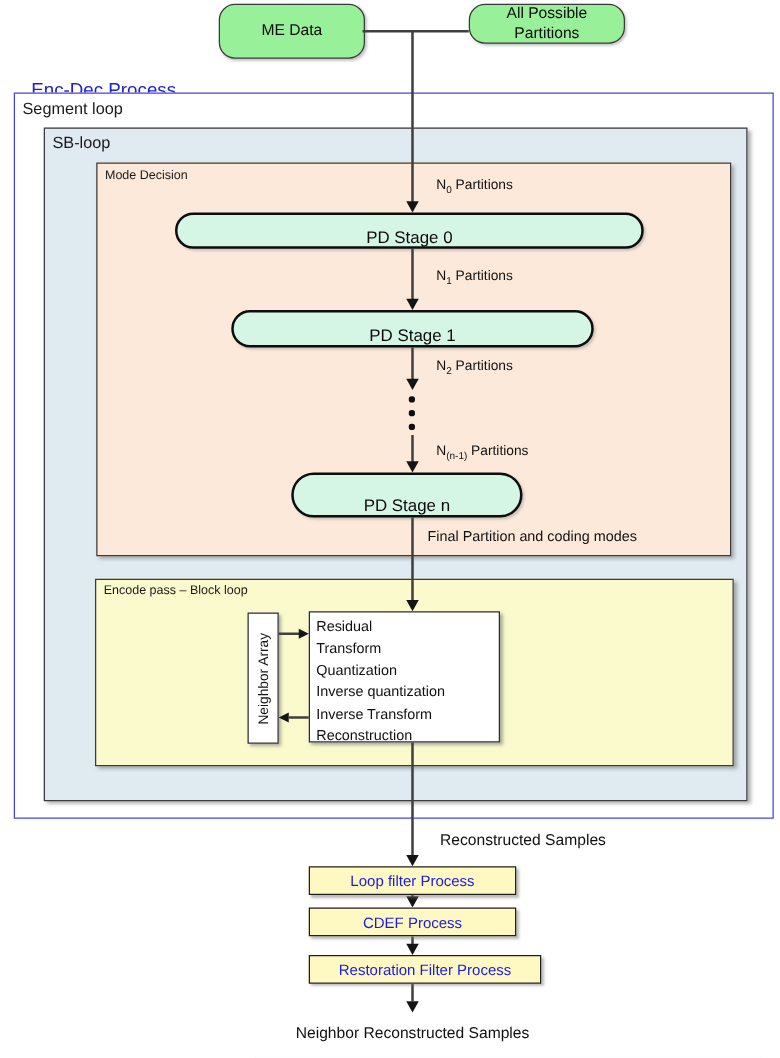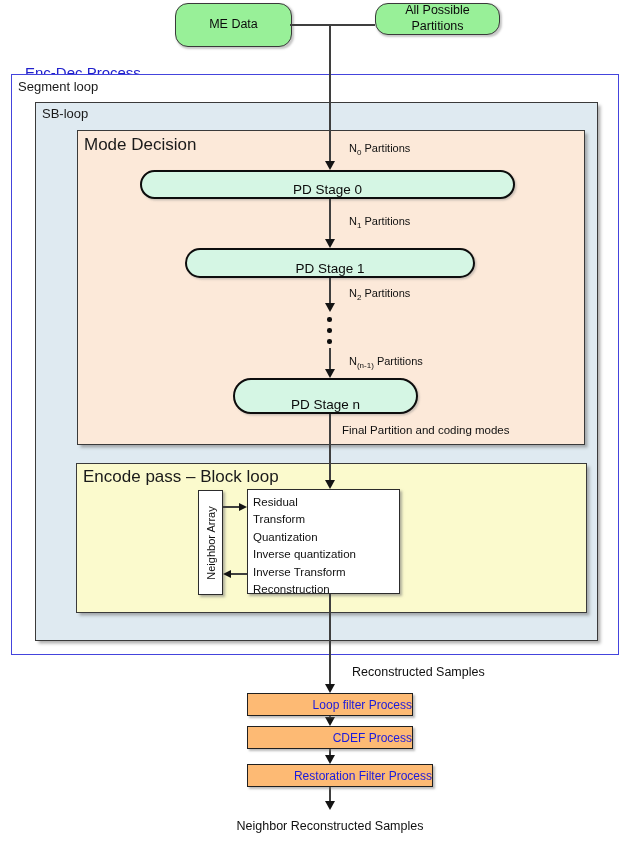--- a/index.html
+++ b/index.html
@@ -14,21 +14,21 @@
     display:flex;align-items:center;justify-content:center;text-align:center;
     font-size:12.5px;line-height:1.25;color:#0b0b0b;
     box-shadow:1.5px 1.5px 2px rgba(130,130,130,.45);
   }
   
   .frame-blue{border:1.5px solid #4444DD;background:#ffffff;}
   .bigbox{border:1px solid #3a3a3a;box-shadow:2.5px 2.5px 3px rgba(110,110,110,.55);}
   .sb{background:#DFEAF1;}
   .md{background:#FCE9D9;}
   .ep{background:#FBFACD;}
-  .boxtitle{font-size:17px;color:#1a1a1a;}
+  .boxtitle{font-size:10px;color:#1a1a1a;}
   .smalltitle{font-size:13px;color:#1a1a1a;}
   .titleblue{font-size:15px;color:#2020CC;}
   
   .pill{
     background:#D5F6E4;border:2.6px solid #0d0d0d;border-radius:17px;
     display:flex;align-items:flex-end;justify-content:center;
     font-size:13.5px;color:#0b0b0b;box-shadow:1.5px 1.5px 2px rgba(130,130,130,.4);
   }
   
   .plabel{font-size:11px;color:#101010;white-space:nowrap;}
@@ -49,22 +49,22 @@
   
   .whitebox{background:#ffffff;border:1px solid #2c2c2c;box-shadow:2px 2px 2.5px rgba(110,110,110,.55);}
   .steps{font-size:11.5px;line-height:17.4px;padding:4px 0 0 5px;color:#101010;}
   .vwrap{overflow:visible;}
   .vtext{
     position:absolute;left:50%;top:50%;transform:translate(-50%,-50%) rotate(-90deg);
     white-space:nowrap;font-size:11px;color:#101010;
   }
   
   .filterbox{
-    background:#fdba74;border:1px solid #202020;box-shadow:2px 2px 2px rgba(120,120,120,.5);
-    display:flex;align-items:center;justify-content:flex-end;
+    background:#fef9c3;border:1px solid #202020;box-shadow:2px 2px 2px rgba(120,120,120,.5);
+    display:flex;align-items:center;justify-content:center;
     font-size:12px;color:#1B1BDD;
   }
   .flowlabel{font-size:12.5px;color:#101010;white-space:nowrap;text-align:right;}
 </style>
 </head>
 <body>
 
 <div id="stage">
 
   <div class="abs greenbox" style="left:175px;top:3px;width:115px;height:42px;">

